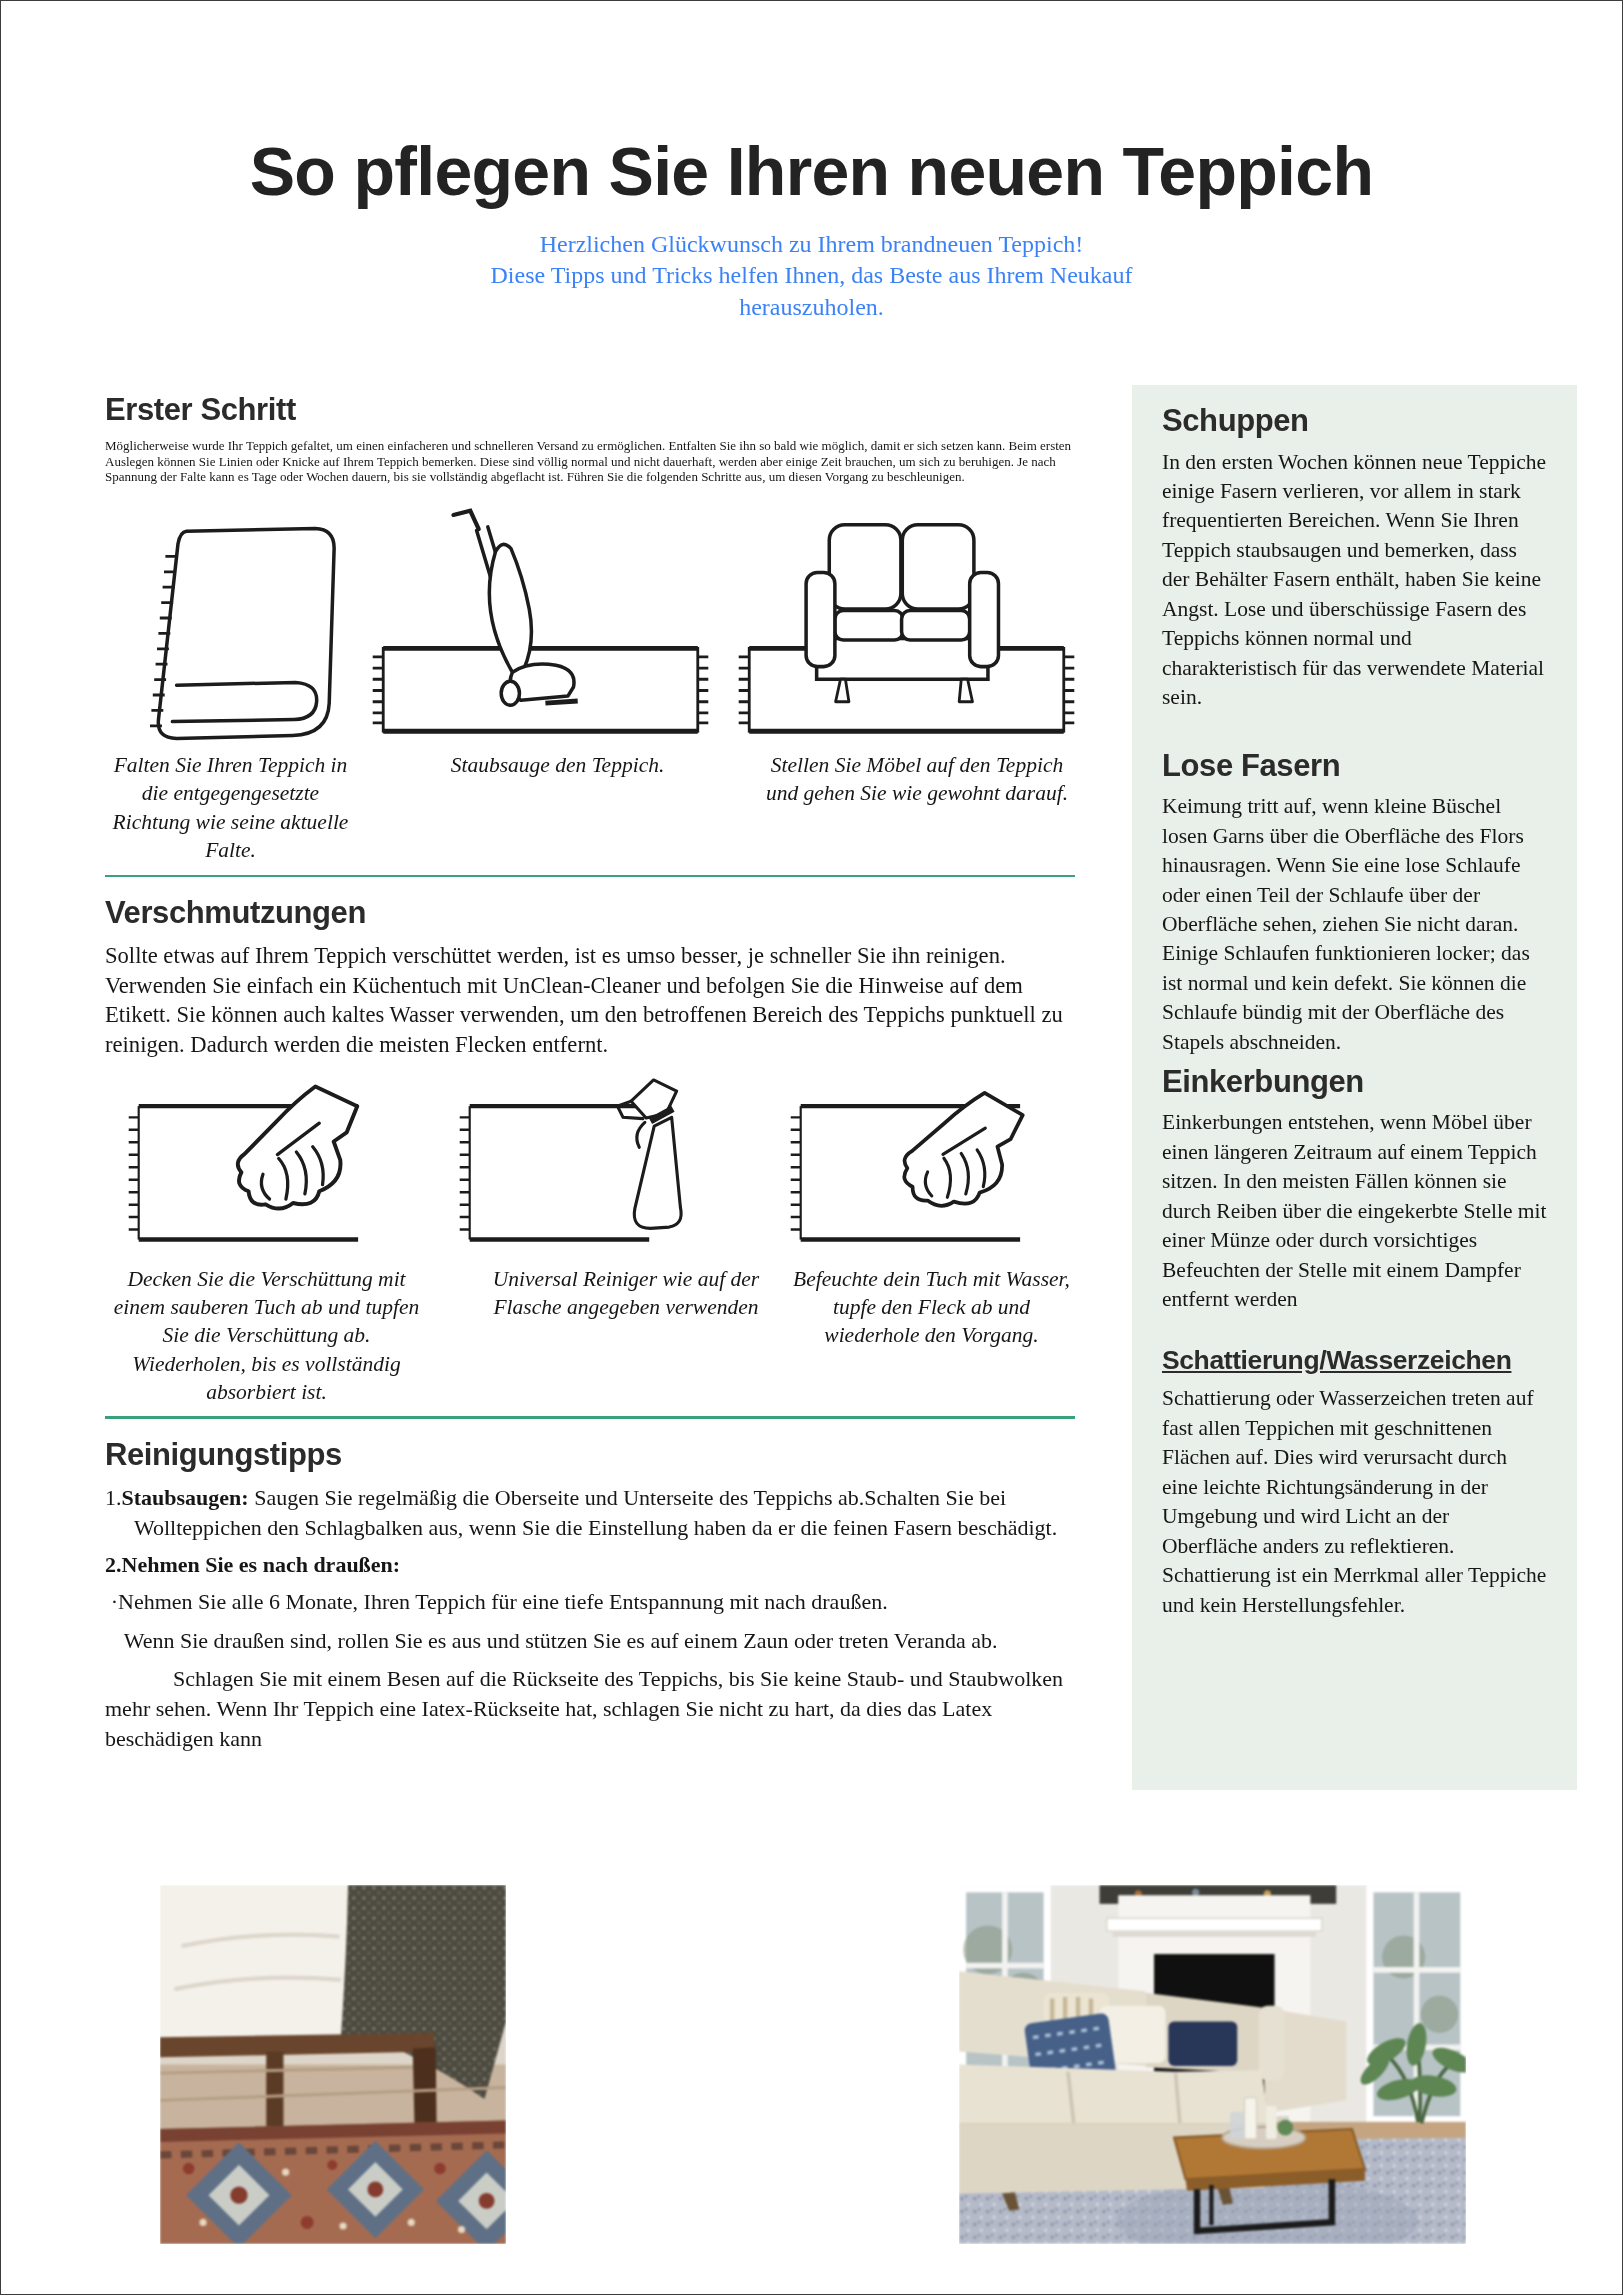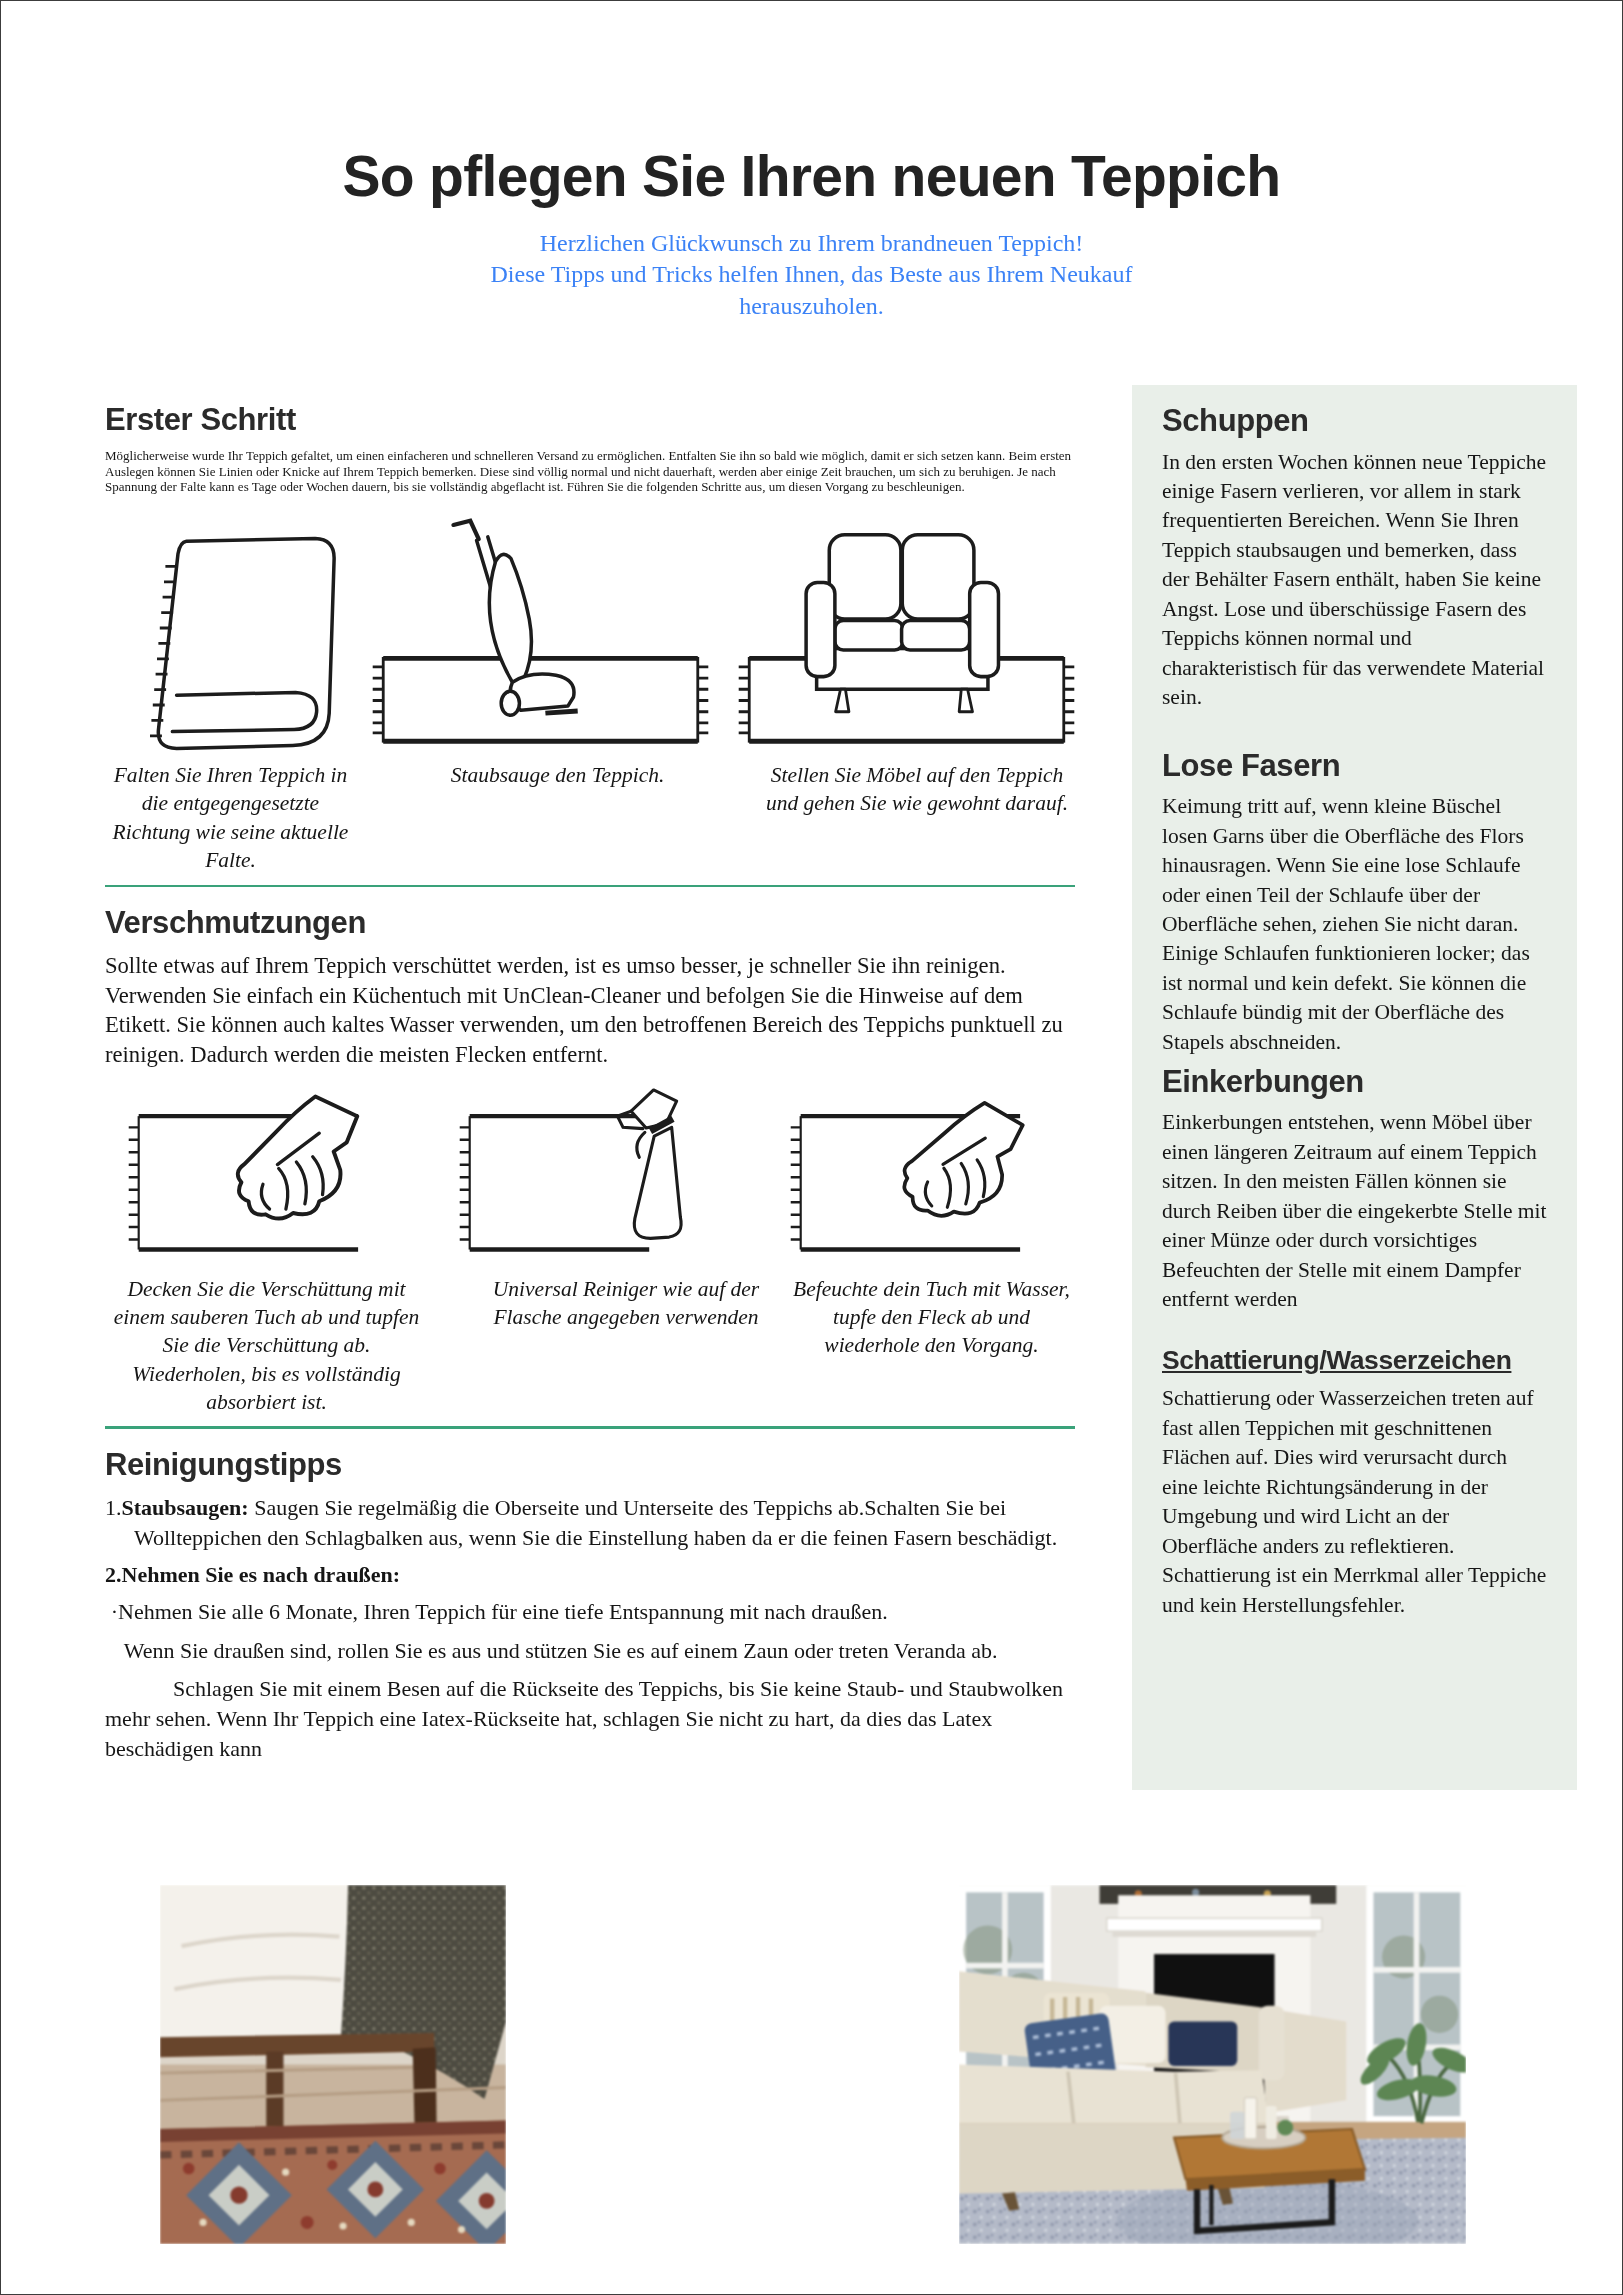--- a/index.html
+++ b/index.html
@@ -2,24 +2,24 @@
 <html style="font-size:11.5px"><head>
 <meta charset="utf-8">
 <style>
   html,body{margin:0;padding:0;background:#ffffff;}
   .page{position:relative;width:1623px;height:2295px;background:#fff;
         border:1.4px solid #3c3c3c;box-sizing:border-box;overflow:hidden;
         font-family:"Liberation Serif","DejaVu Serif",serif;color:#161616;}
   
   .page-header{position:absolute;top:131px;left:0;width:100%;text-align:center;}
   .page-title{font-family:"Liberation Sans","DejaVu Sans",sans-serif;font-weight:700;
-              font-size:57px;letter-spacing:-0.7px;color:#232323;margin:11px;}
+              font-size:68px;letter-spacing:-0.7px;color:#232323;margin:0;}
   .subtitle{margin-top:18.7px;font-size:24px;line-height:1.32;color:#3b82f6;}
   
-  .main{position:absolute;left:104px;top:403px;width:970px;}
+  .main{position:absolute;left:104px;top:393px;width:970px;}
   .h2{font-family:"Liberation Sans","DejaVu Sans",sans-serif;font-weight:700;
       font-size:31px;line-height:1.05;letter-spacing:-0.4px;color:#2b2b2b;margin:0 0 11.5px 0;}
   .p-small{font-size:13px;line-height:1.2;margin:0 0 20px 0;}
   .p-large{font-size:22.6px;line-height:1.3;margin:0 0 11.5px 0;}
   .figrow{display:flex;justify-content:space-between;align-items:flex-end;margin-bottom:7.2px;}
   .caprow{display:flex;justify-content:space-between;margin-bottom:10px;}
   .caption{font-style:italic;font-size:21.5px;line-height:1.32;text-align:center;}
   .cap-a{width:251px;} .cap-b{width:316px;} .cap-c{width:316px;}
   .cap-d{width:323px;text-align:center;} .cap-e{width:273px;margin-left:36px;} .cap-f{width:287px;}
   .divider{border:none;height:2.9px;background:#3aa27a;margin:2.9px 0 20px 0;}

